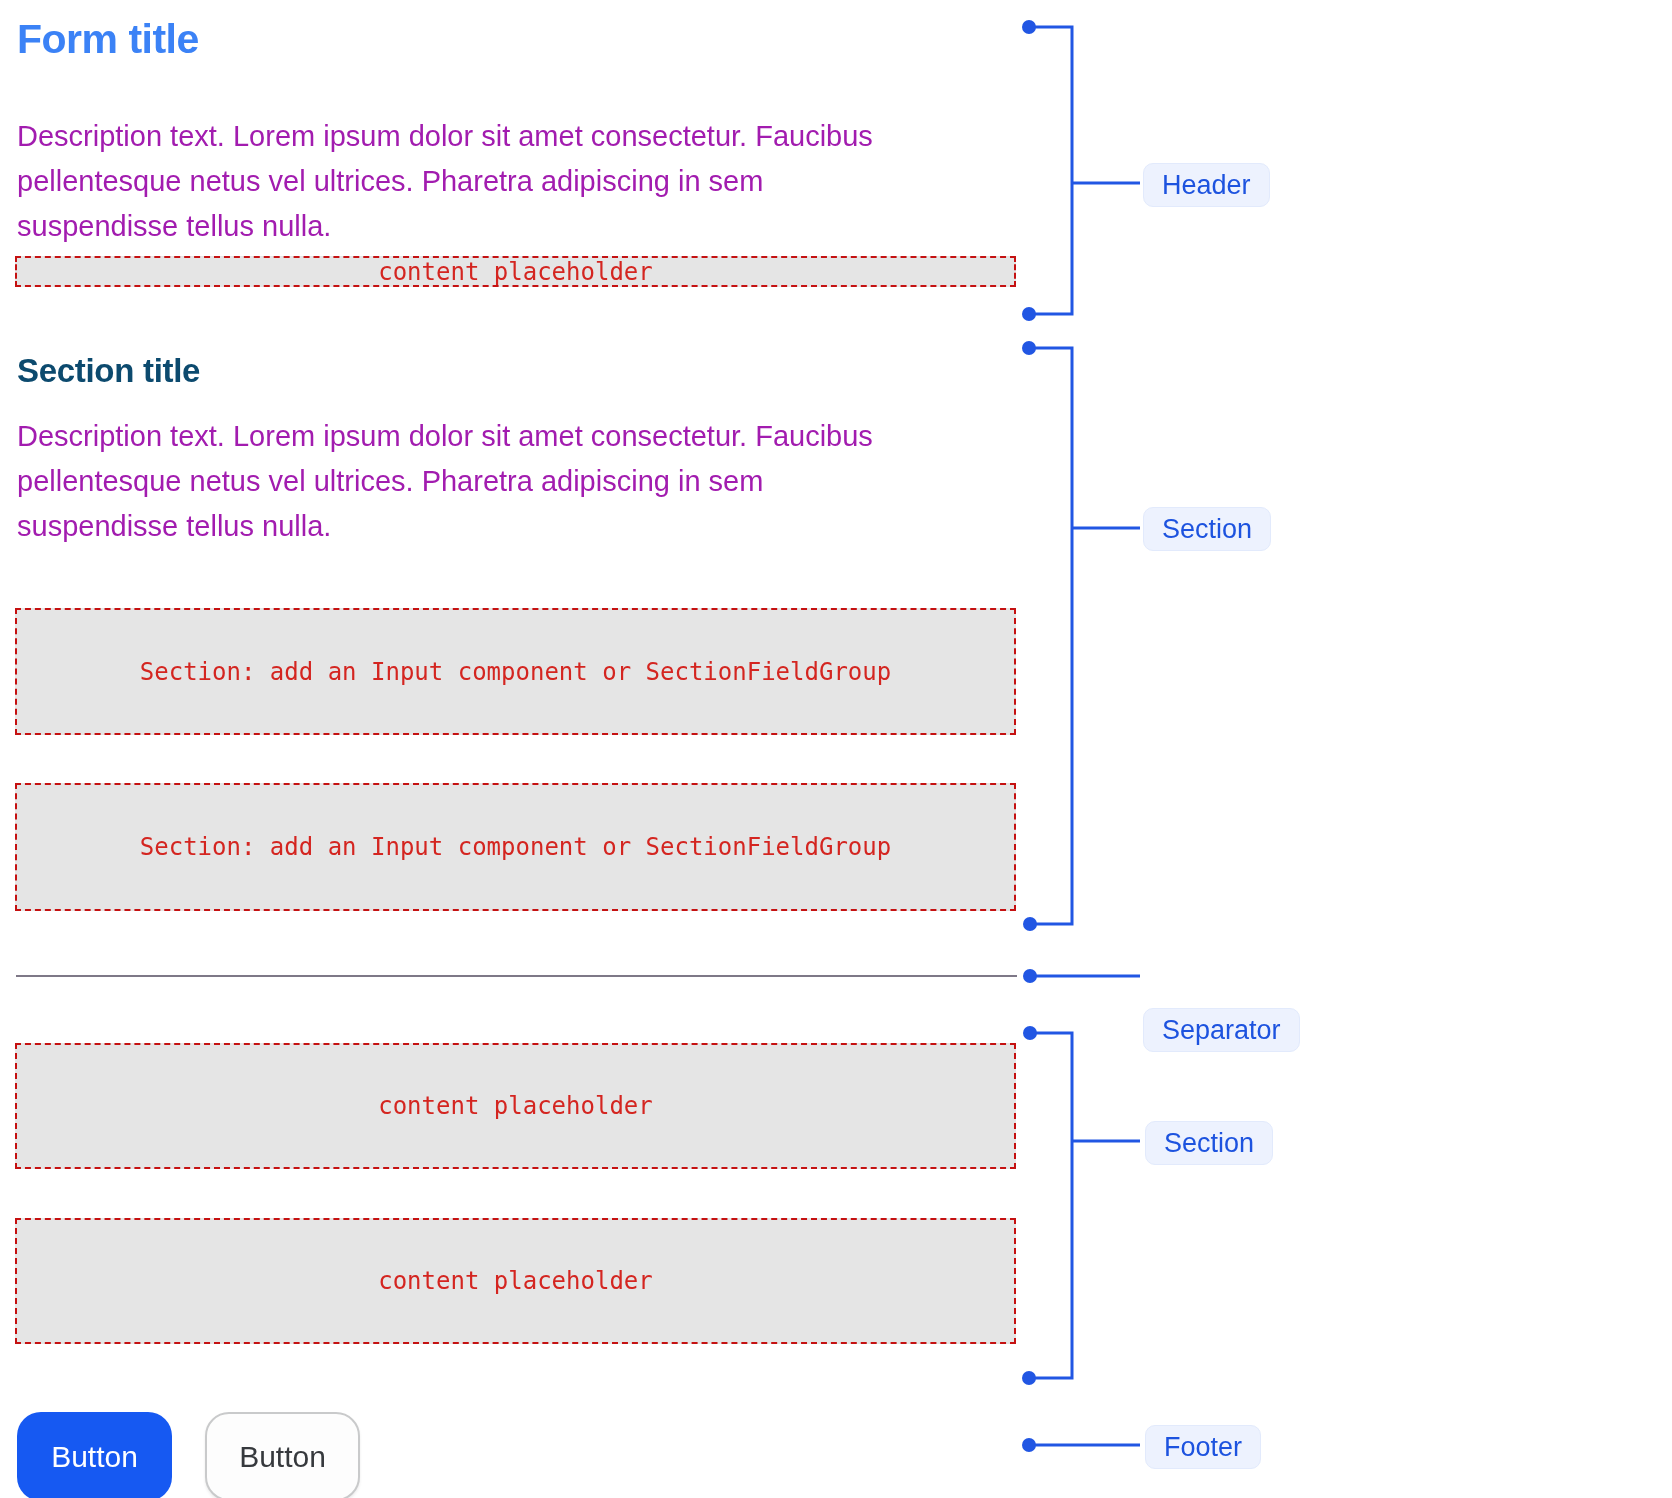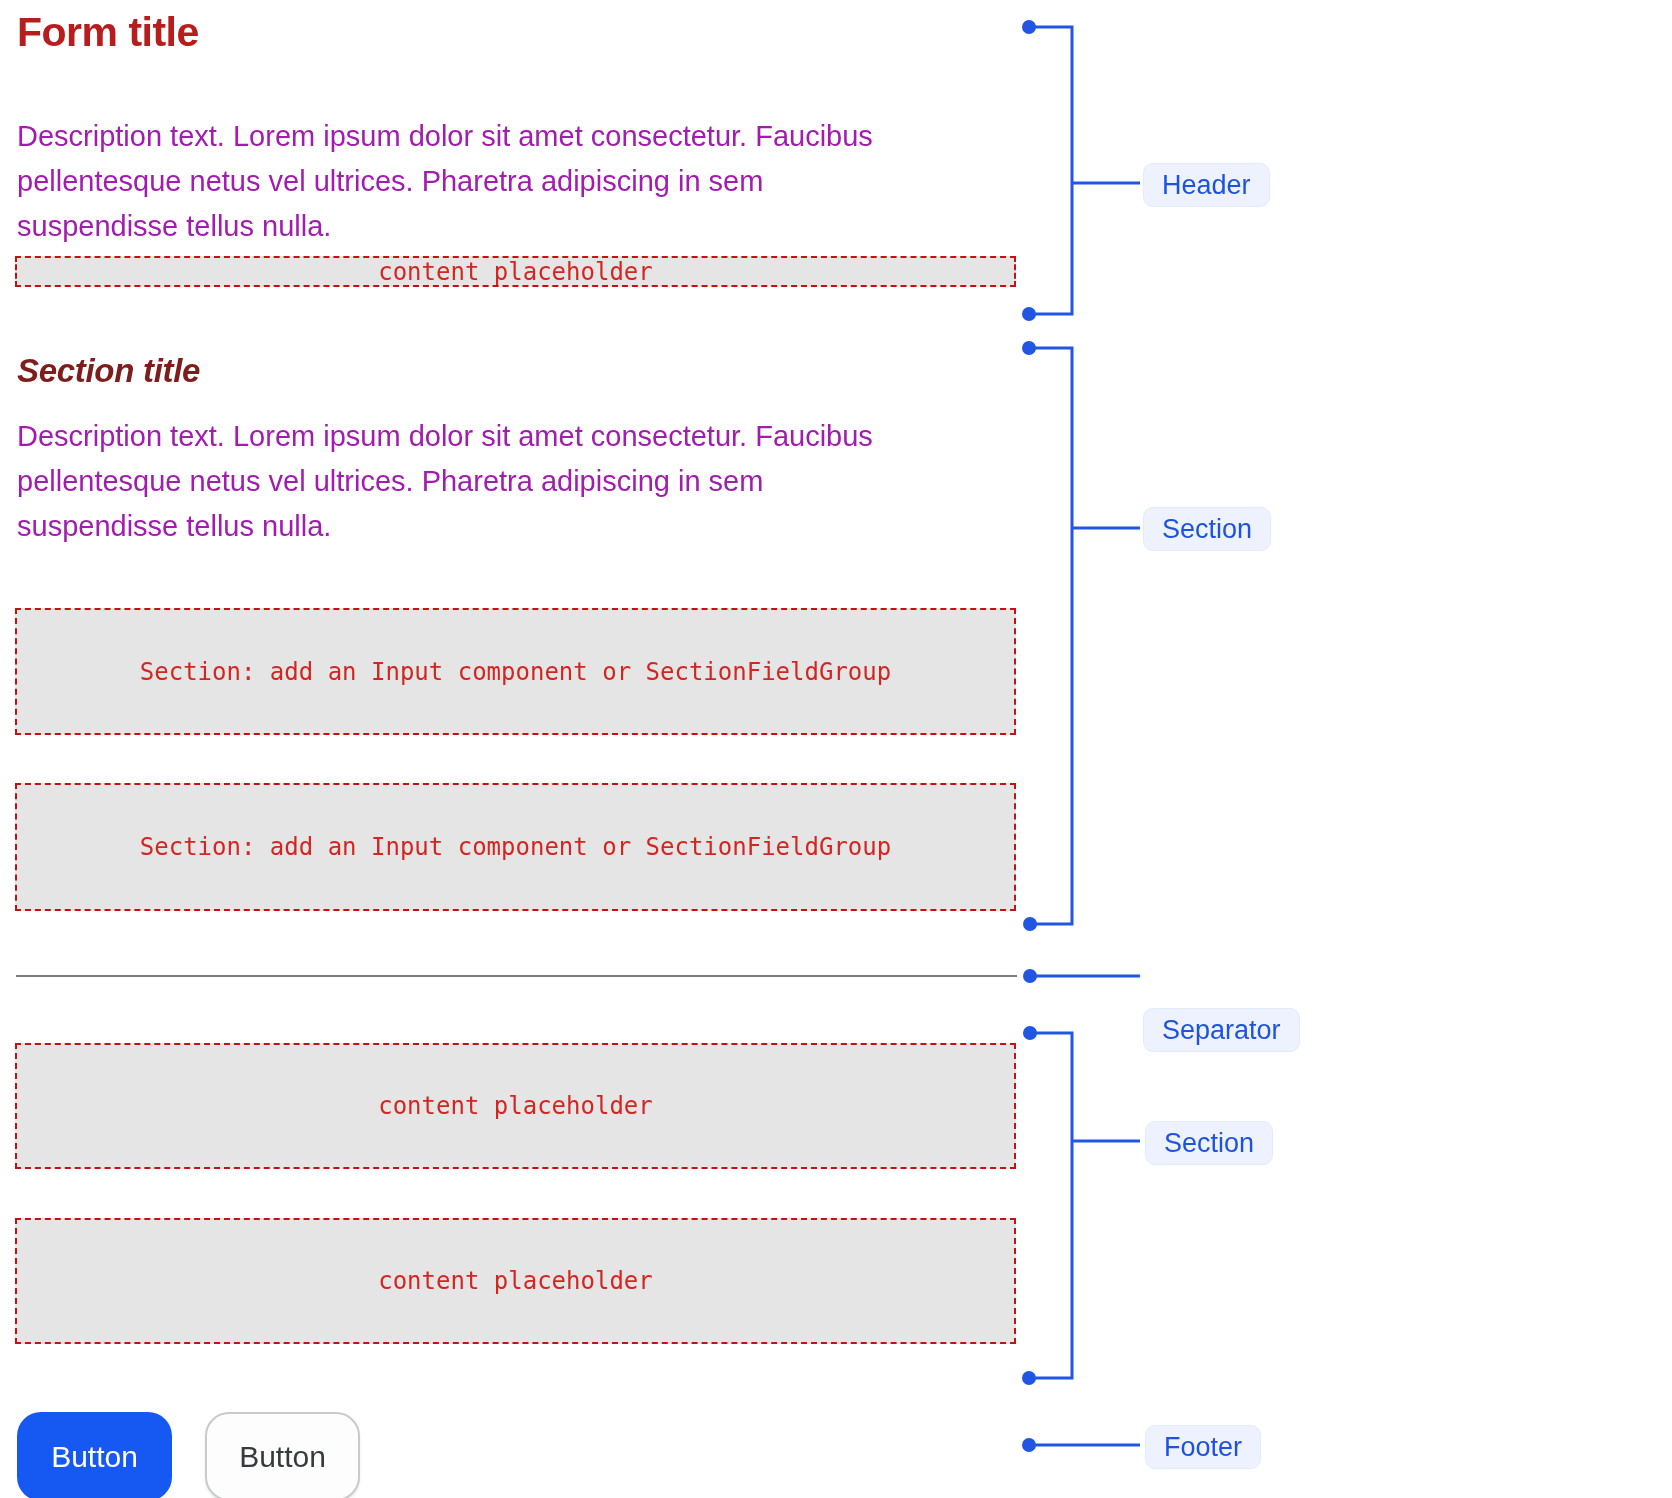--- a/index.html
+++ b/index.html
@@ -10,33 +10,32 @@
   body {
     position: relative;
     width: 1672px;
     height: 1498px;
     font-family: "Liberation Sans", sans-serif;
     overflow: hidden;
   }
   .abs { position: absolute; }
 
   .form-title {
-    left: 17px; top: 9px;
+    left: 17px; top: 16px;
     font-size: 41px;
     font-weight: 700;
     letter-spacing: -0.5px;
-    color: #b91c1c;
+    color: #3b82f6;
   }
   .section-title {
     left: 17px; top: 352px;
     font-size: 33px;
     font-weight: 700;
     letter-spacing: -0.3px;
-    color: #7f1d1d;
-    font-style: italic;
+    color: #0c4a6e;
   }
   .description {
     left: 17px;
     width: 905px;
     font-size: 29px;
     line-height: 45px;
     color: #a21caf;
     margin-top: 20px;
   }
   .desc-1 { top: 94px; }

